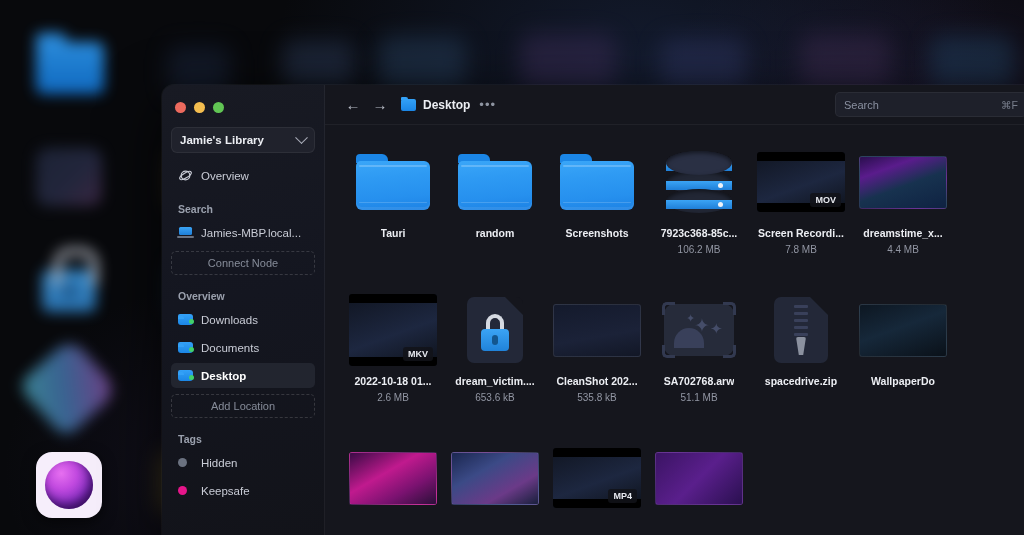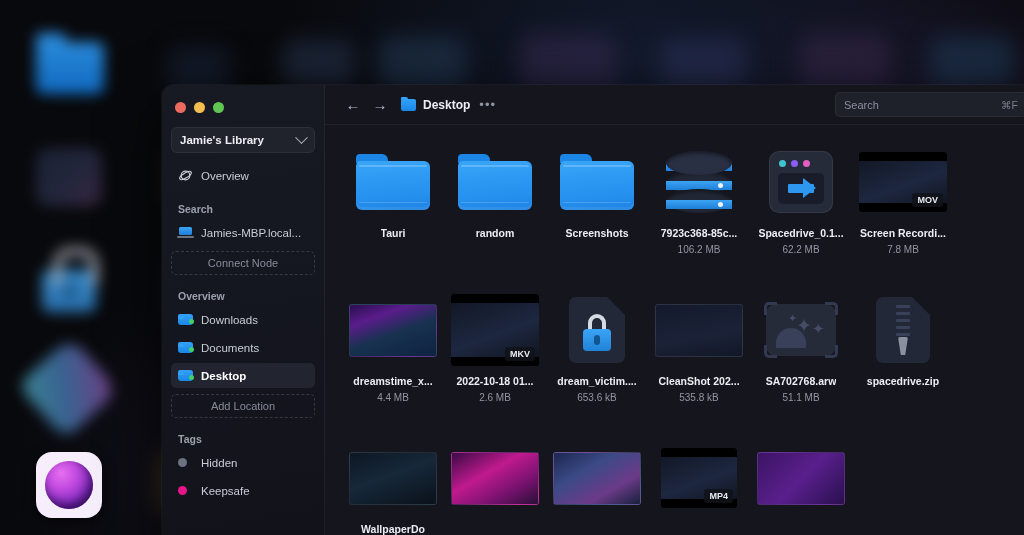--- a/index.html
+++ b/index.html
@@ -416,36 +416,20 @@
               <div class="band" style="top:49px"></div>
               <div class="pin" style="top:51px"></div>
               <div class="disc" style="top:0;background:#2a3044"></div>
             </div>
           </div>
           <div class="name">7923c368-85c...</div>
           <div class="size">106.2 MB</div>
         </div>
         <div class="cell">
           <div class="thumb">
-            <div class="f-dmg">
-              <div class="bar">
-                <i style="background:#3fc4d0"></i>
-                <i style="background:#8b5cf6"></i>
-                <i style="background:#e05fc0"></i>
-              </div>
-              <div class="screen">
-                <div class="arr"></div>
-              </div>
-            </div>
-          </div>
-          <div class="name">Spacedrive_0.1...</div>
-          <div class="size">62.2 MB</div>
-        </div>
-        <div class="cell">
-          <div class="thumb">
             <div class="video" style="width:88px;height:60px;background:linear-gradient(160deg,#101521,#1d2740 55%,#0d1119)">
               <div class="letterbox" style="top:0"></div>
               <div class="letterbox" style="bottom:0"></div>
               <div class="badge">MOV</div>
             </div>
           </div>
           <div class="name">Screen Recordi...</div>
           <div class="size">7.8 MB</div>
         </div>
         <div class="cell">
@@ -529,21 +513,21 @@
         </div>
         <div class="cell">
           <div class="thumb">
             <div class="photo" style="width:88px;height:53px;background:linear-gradient(150deg,#1b2750 0%,#3b4a86 35%,#6b3a88 70%,#18203c 100%)"></div>
           </div>
           <div class="name"></div>
           <div class="size"></div>
         </div>
         <div class="cell">
           <div class="thumb">
-            <div class="video" style="width:76px;height:60px;background:linear-gradient(160deg,#101521,#1d2740 55%,#0d1119)">
+            <div class="video" style="width:88px;height:60px;background:linear-gradient(160deg,#101521,#1d2740 55%,#0d1119)">
               <div class="letterbox" style="top:0"></div>
               <div class="letterbox" style="bottom:0"></div>
               <div class="badge">MP4</div>
             </div>
           </div>
           <div class="name"></div>
           <div class="size"></div>
         </div>
         <div class="cell">
           <div class="thumb">

